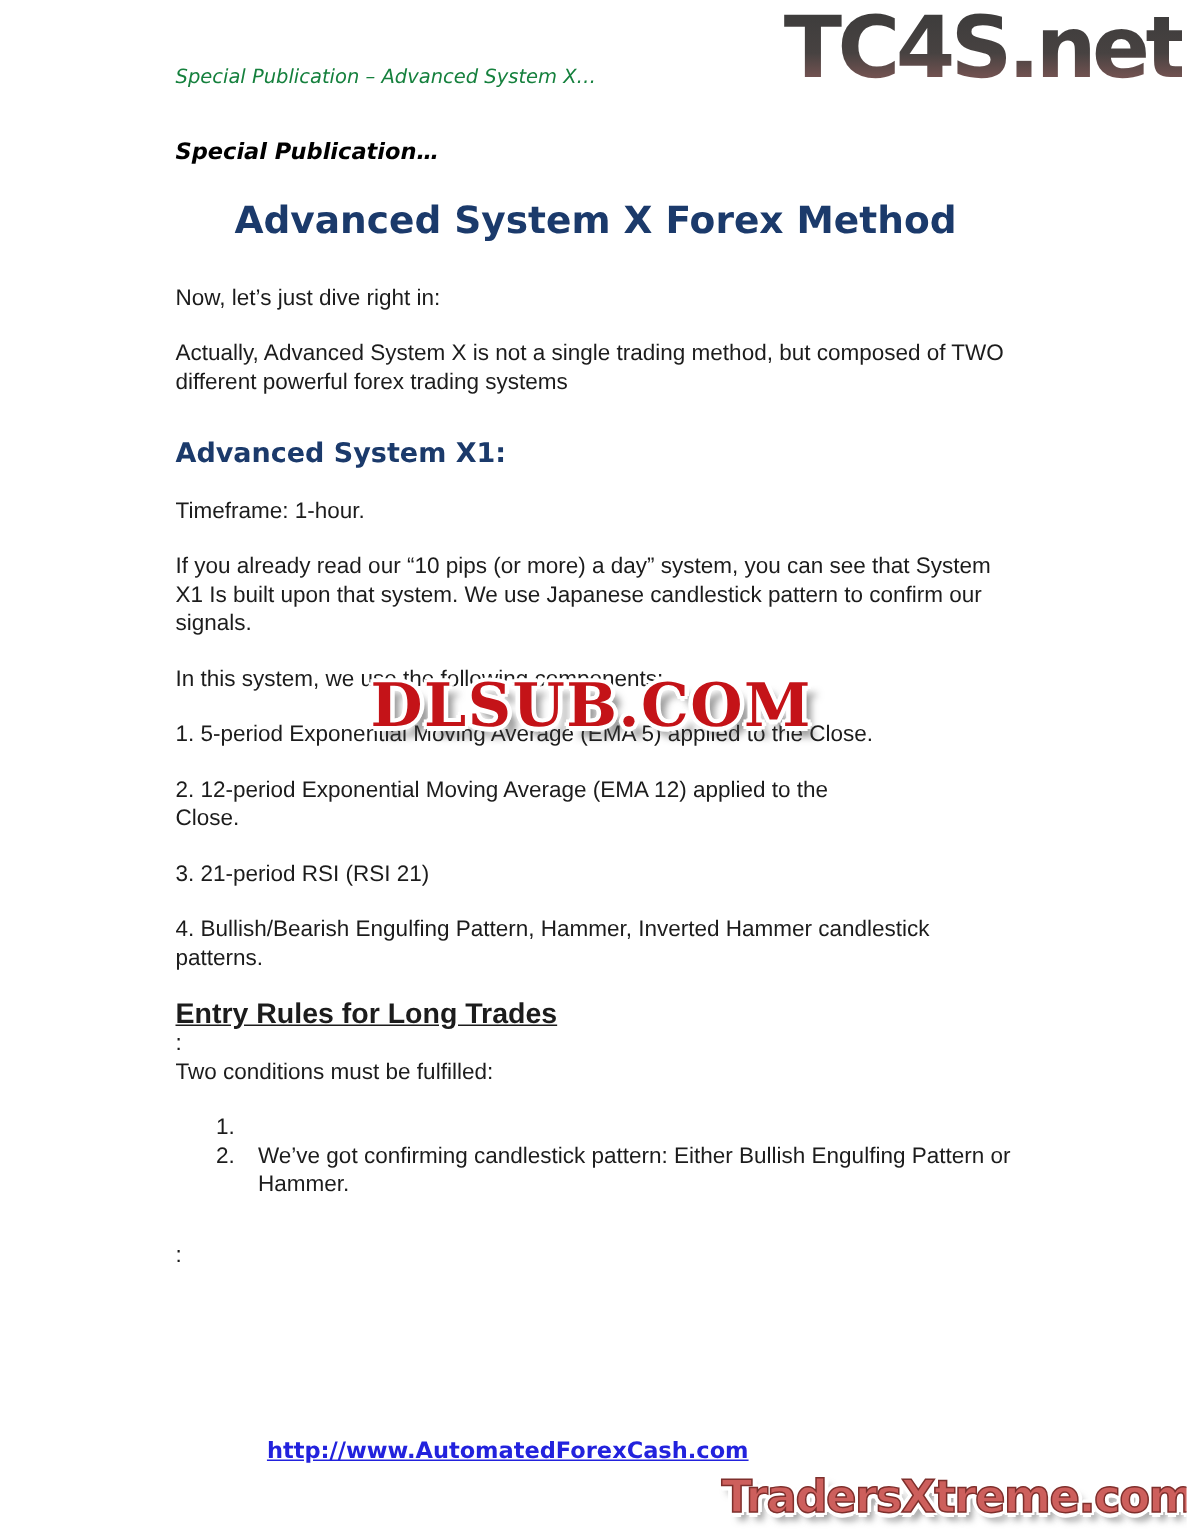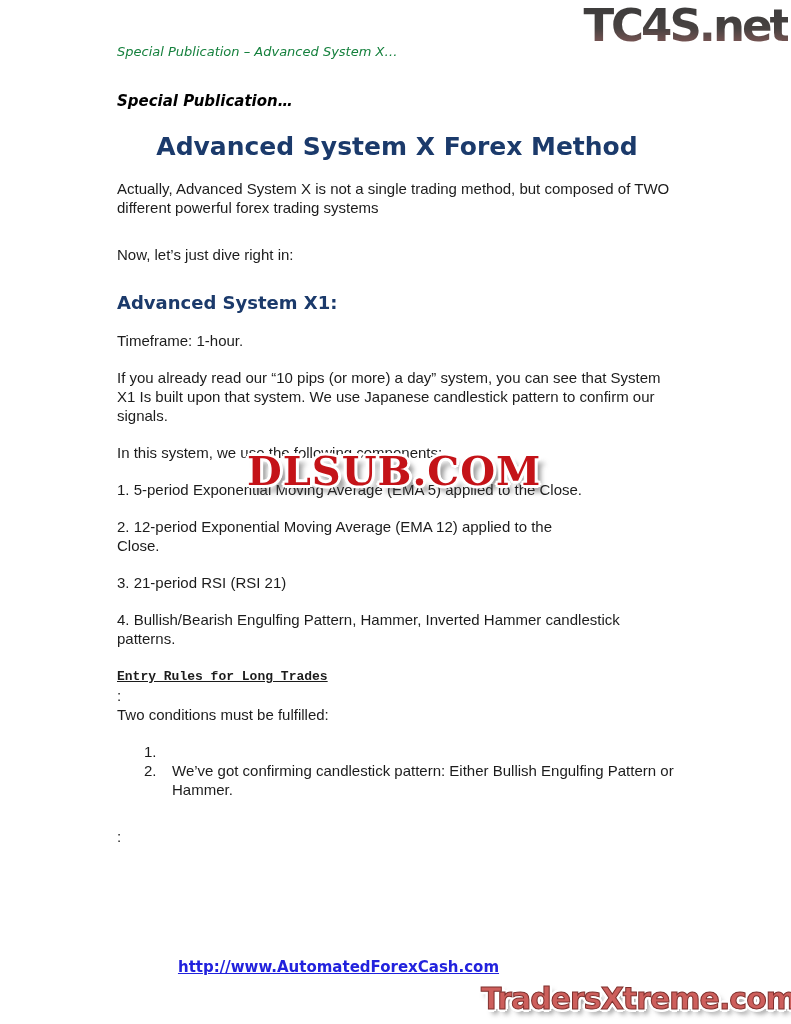--- a/index.html
+++ b/index.html
@@ -11,21 +11,21 @@
     font-family: "Liberation Sans", sans-serif;
     color: #1c1c1c;
   }
 
   
   .tc4s-logo {
     position: absolute;
     top: -1px; right: 3px;
     font-family: "DejaVu Sans", sans-serif;
     font-weight: bold;
-    font-size: 45px;
+    font-size: 57px;
     letter-spacing: -3px;
     background: linear-gradient(180deg, #3a3a3a 0%, #474241 55%, #96605e 100%);
     -webkit-background-clip: text;
     background-clip: text;
     color: transparent;
   }
 
   
   .content {
     position: absolute;
@@ -84,24 +84,23 @@
     color: #c41318;
     text-shadow:
       -2px -2px 0 #fff, 2px -2px 0 #fff, -2px 2px 0 #fff, 2px 2px 0 #fff,
       -3px 0 0 #fff, 3px 0 0 #fff, 0 -3px 0 #fff, 0 3px 0 #fff,
       6px 7px 5px rgba(70,70,70,0.55);
     z-index: 5;
   }
 
   .entry-heading {
     margin-top: 19px;
-    font-size: 13px;
+    font-size: 19px;
     line-height: 19px;
     font-weight: bold;
-    font-family: Liberation Mono, monospace;
   }
   .entry-heading .u { text-decoration: underline; }
   .colon-line { font-size: 15px; line-height: 19px; margin: 0; }
   p.no-top { margin-top: 0; }
 
   ol.entry-list { list-style: none; margin: 18px 0 0 0; padding: 0 0 0 27px; }
   ol.entry-list li {
     display: flex;
     font-size: 15px;
     line-height: 19px;
@@ -142,22 +141,22 @@
 </head>
 <body>
 
 <div class="tc4s-logo">TC4S.net</div>
 
 <main class="content">
   <div class="running-header">Special Publication – Advanced System X…</div>
   <div class="subheader">Special Publication…</div>
   <h1 class="doc-title">Advanced System X Forex Method</h1>
 
+  <p class="body-text gap-lg">Now, let’s just dive right in:</p>
   <p class="body-text">Actually, Advanced System X is not a single trading method, but composed of TWO different powerful forex trading systems</p>
-  <p class="body-text gap-lg">Now, let’s just dive right in:</p>
 
   <h2 class="section-heading">Advanced System X1:</h2>
   <p class="body-text">Timeframe: 1-hour.</p>
   <p class="body-text">If you already read our “10 pips (or more) a day” system, you can see that System X1 Is built upon that system. We use Japanese candlestick pattern to confirm our signals.</p>
 
   <div class="components-wrap">
     <p class="body-text">In this system, we use the following components:</p>
     <div class="watermark">DLSUB.COM</div>
     <p class="body-text pre">1.  5-period Exponential Moving Average (EMA 5)  applied to the Close.</p>
     <p class="body-text pre">2. 12-period Exponential Moving Average (EMA 12) applied to the

